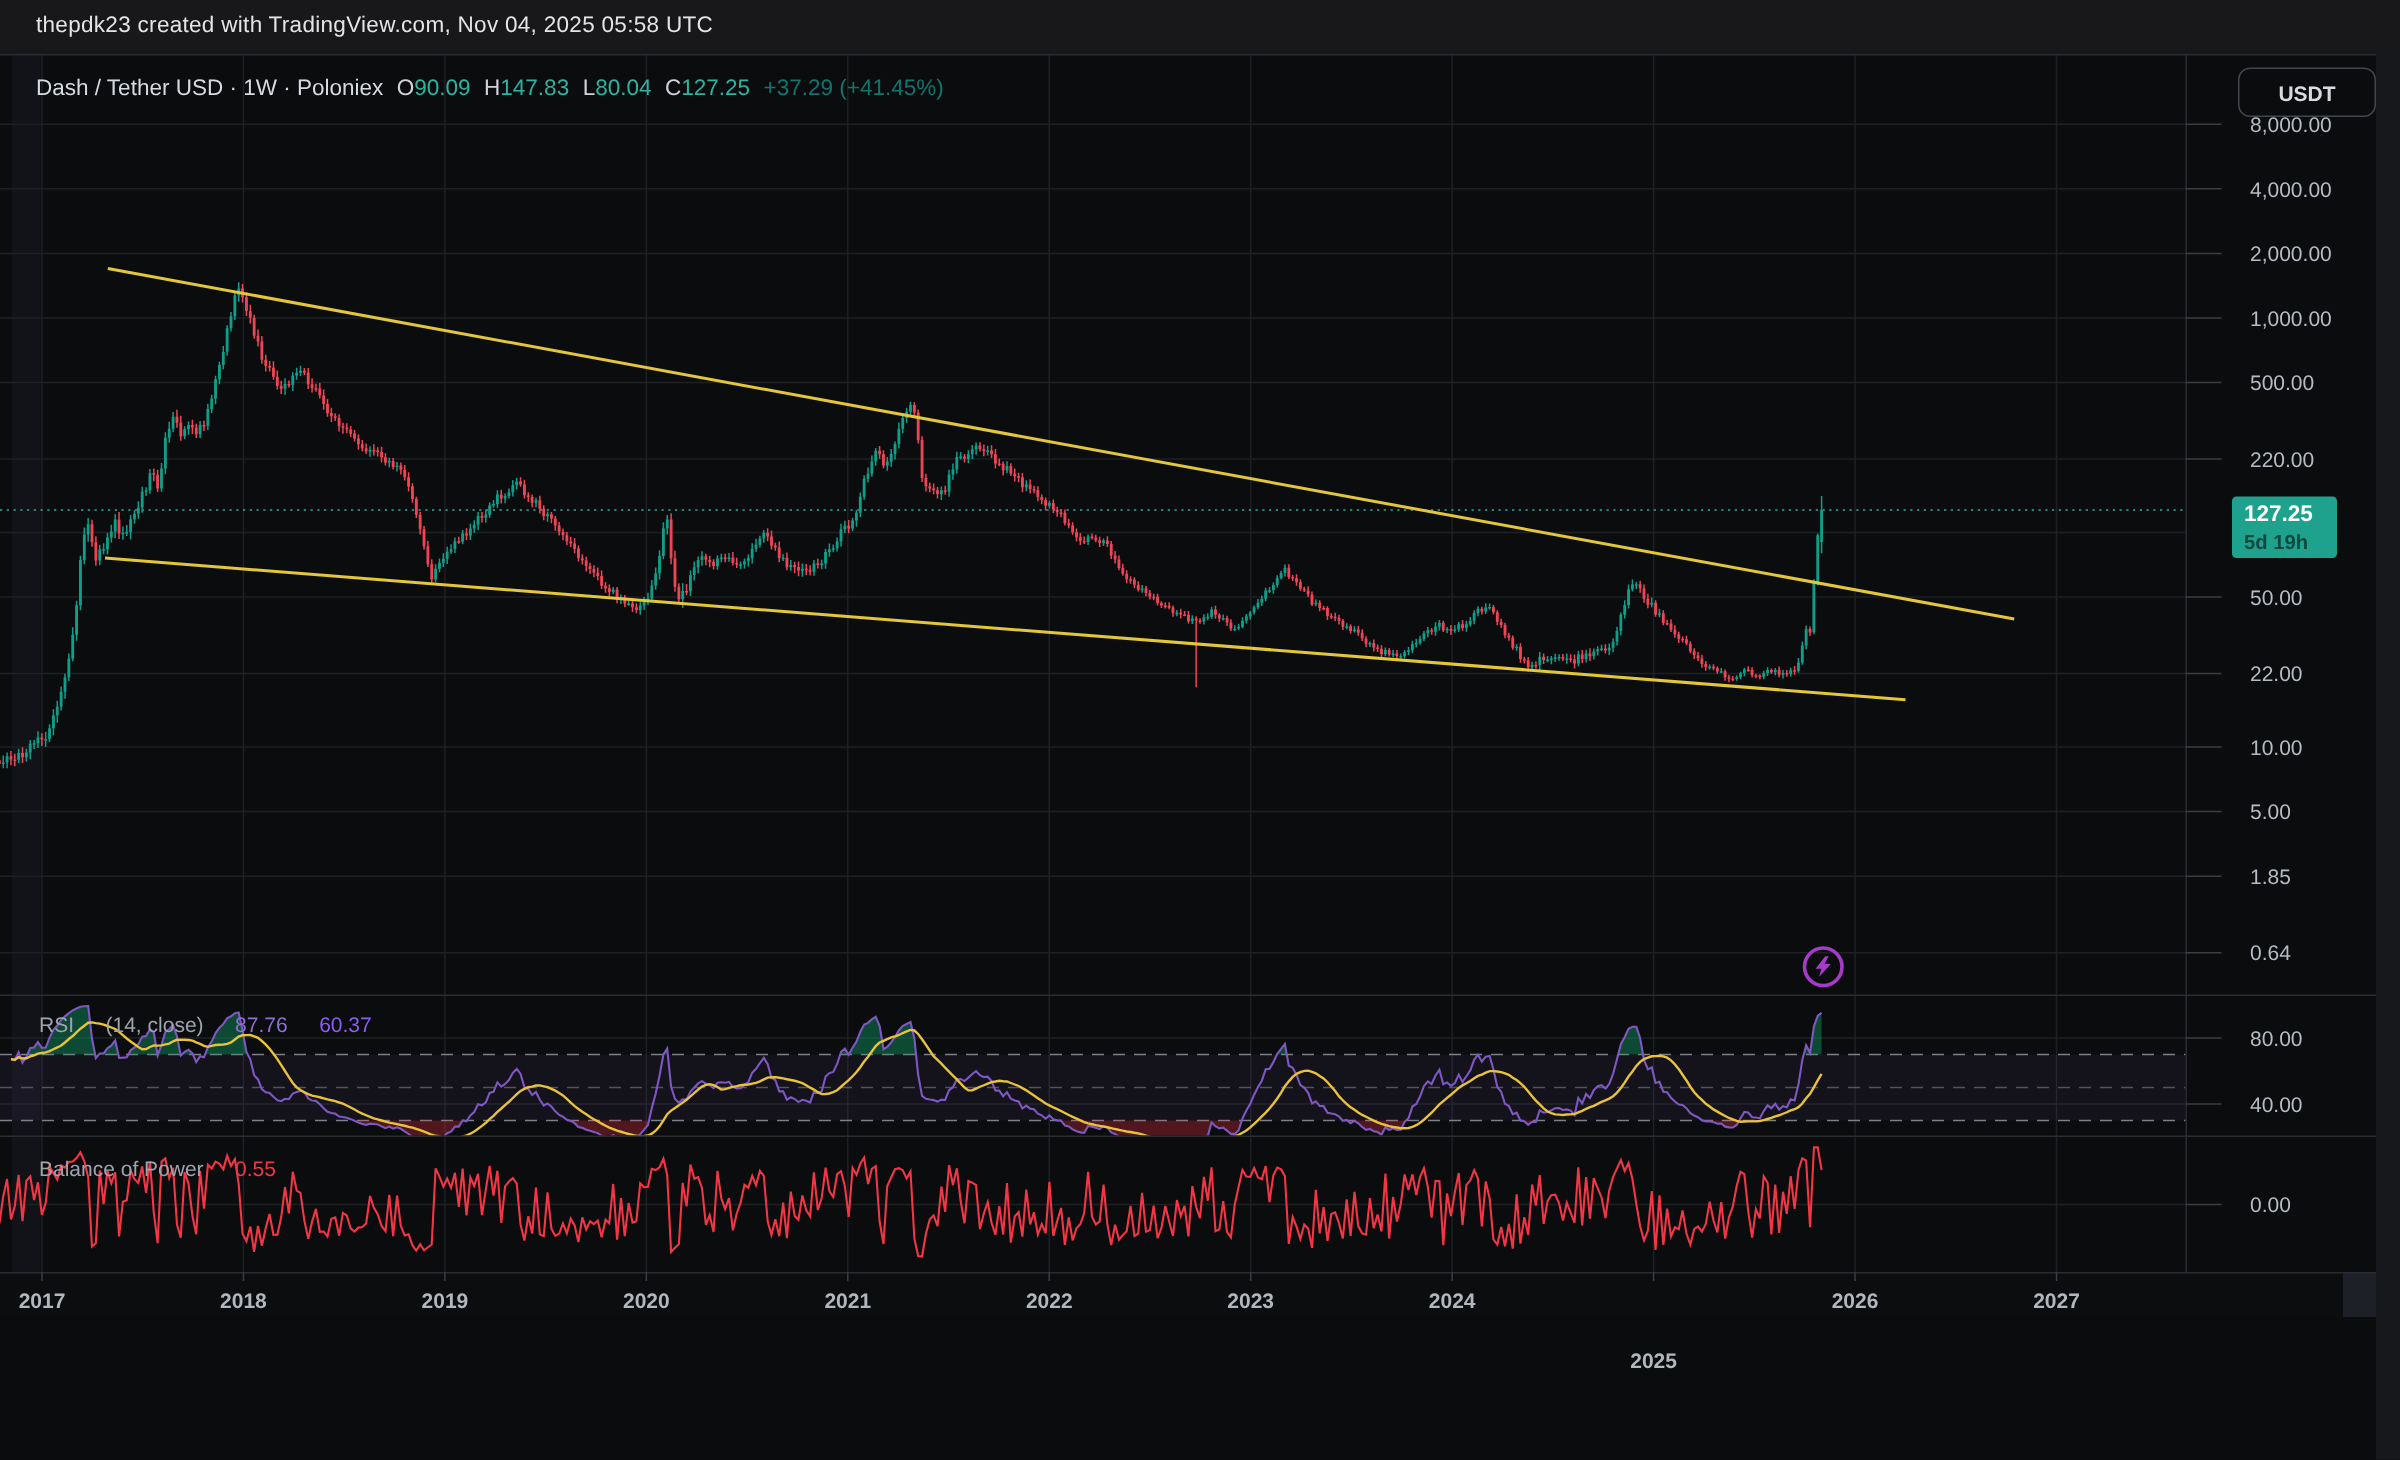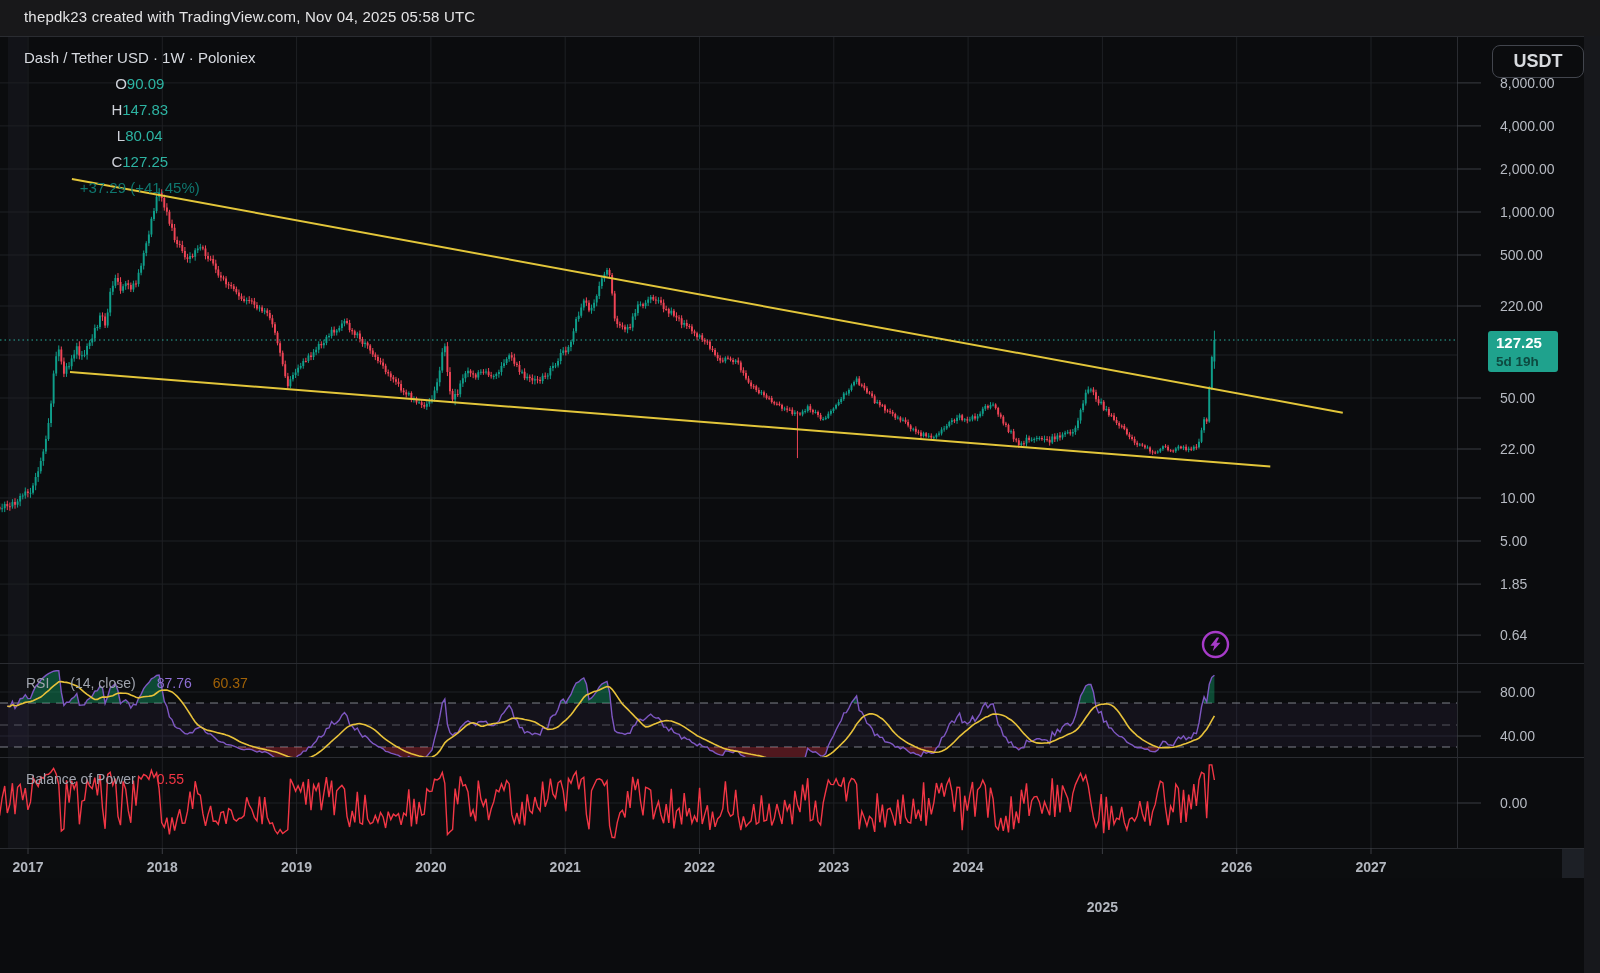--- a/index.html
+++ b/index.html
@@ -4,33 +4,33 @@
 <style>
   html,body{margin:0;padding:0;background:#0b0c0e;}
   body{width:1600px;height:973px;position:relative;overflow:hidden;
        font-family:"Liberation Sans",sans-serif;-webkit-font-smoothing:antialiased;}
   #stage{position:absolute;inset:0;padding-left:40px;}
   svg#chart{position:absolute;left:0;top:0;}
   .abs{position:absolute;}
   .topbar{left:0;top:0;width:1600px;height:36px;background:#18181a;z-index:3;}
   .topbar span{position:absolute;left:24px;top:8px;font-size:15px;color:#e4e4e6;letter-spacing:.2px;}
   .legend-row{left:24px;top:49px;height:19px;display:flex;align-items:center;gap:9px;
-              font-size:15px;color:#d7dae0;z-index:4;white-space:nowrap;flex-direction:column;}
+              font-size:15px;color:#d7dae0;z-index:4;white-space:nowrap;}
   .legend-row .pair{display:flex;gap:0;}
   .ohlc-letter{color:#cfd2d9;}
   .ohlc-value{color:#2db3a2;}
   .chg{color:#0f766e;}
   .ind-legend{display:flex;align-items:center;gap:21px;font-size:14px;color:#9fa3ad;z-index:4;white-space:nowrap;}
   .rsi-legend{left:26px;top:675px;}
   .bop-legend{left:26px;top:771px;}
   .rsi-val{color:#8f6fd4;}
-  .rsi-ma-val{color:#a16207;}
+  .rsi-ma-val{color:#8b5cf6;}
   .bop-val{color:#f23645;}
   .usdt-btn{left:1492px;top:45px;width:90px;height:31px;border:1px solid #42454d;border-radius:8px;
-            background:transparent;color:#d7dade;font-size:18px;font-weight:bold;z-index:5;
+            background:transparent;color:#d7dade;font-size:14px;font-weight:bold;z-index:5;
             font-family:"Liberation Sans",sans-serif;display:flex;align-items:center;justify-content:center;}
   .price-badge{left:1488px;top:331px;width:70px;height:41px;background:#1fa28d;border-radius:3px;
                z-index:5;display:flex;flex-direction:column;justify-content:center;padding-left:8px;box-sizing:border-box;}
   .price-badge .pv{font-size:15px;font-weight:bold;color:#fff;line-height:20px;}
   .price-badge .cd{font-size:13.5px;font-weight:bold;color:#0d4a40;line-height:17px;}
   .axis-label{position:absolute;left:1500px;font-size:14px;color:#b6bac2;line-height:16px;z-index:4;}
   .year-label{position:absolute;top:859px;font-size:14px;font-weight:bold;color:#b2b6be;
               transform:translateX(-50%);z-index:4;}
   #price-axis,#time-axis{position:absolute;inset:0;pointer-events:none;z-index:4;}
   .footer{left:0;top:878px;width:1600px;height:95px;background:#1d2026;z-index:3;}

